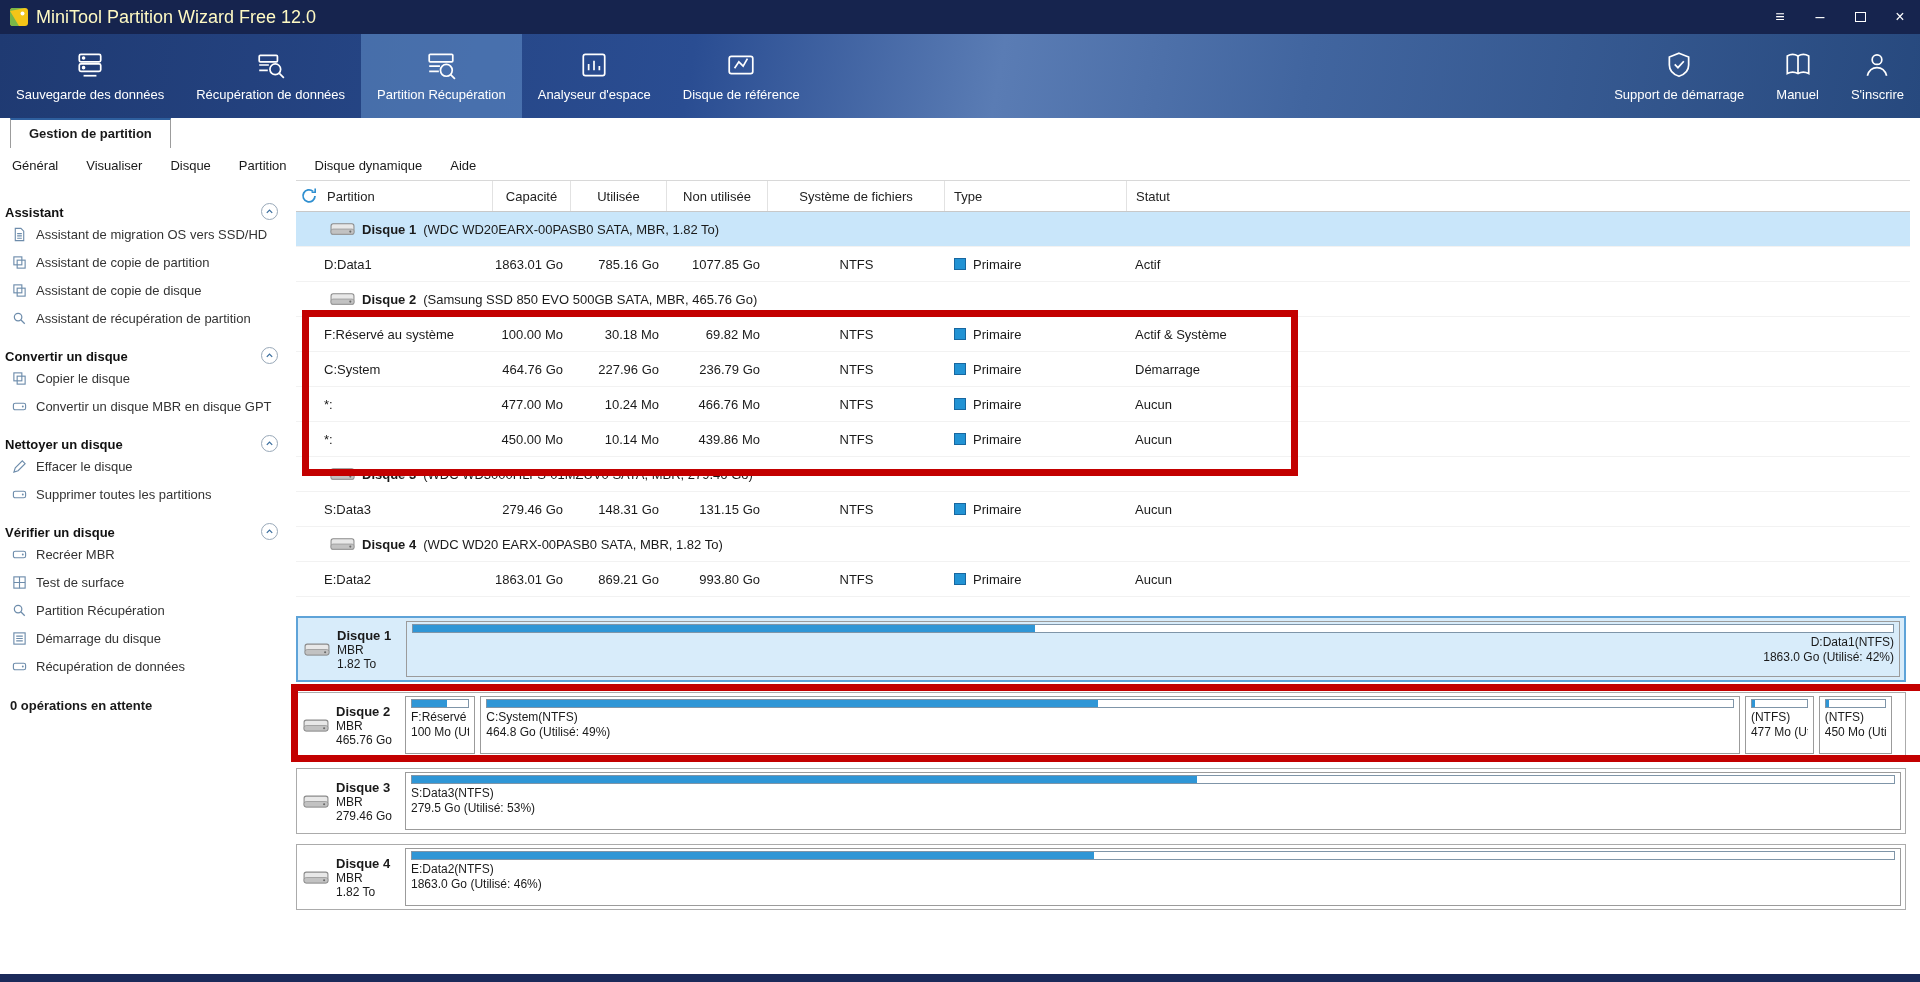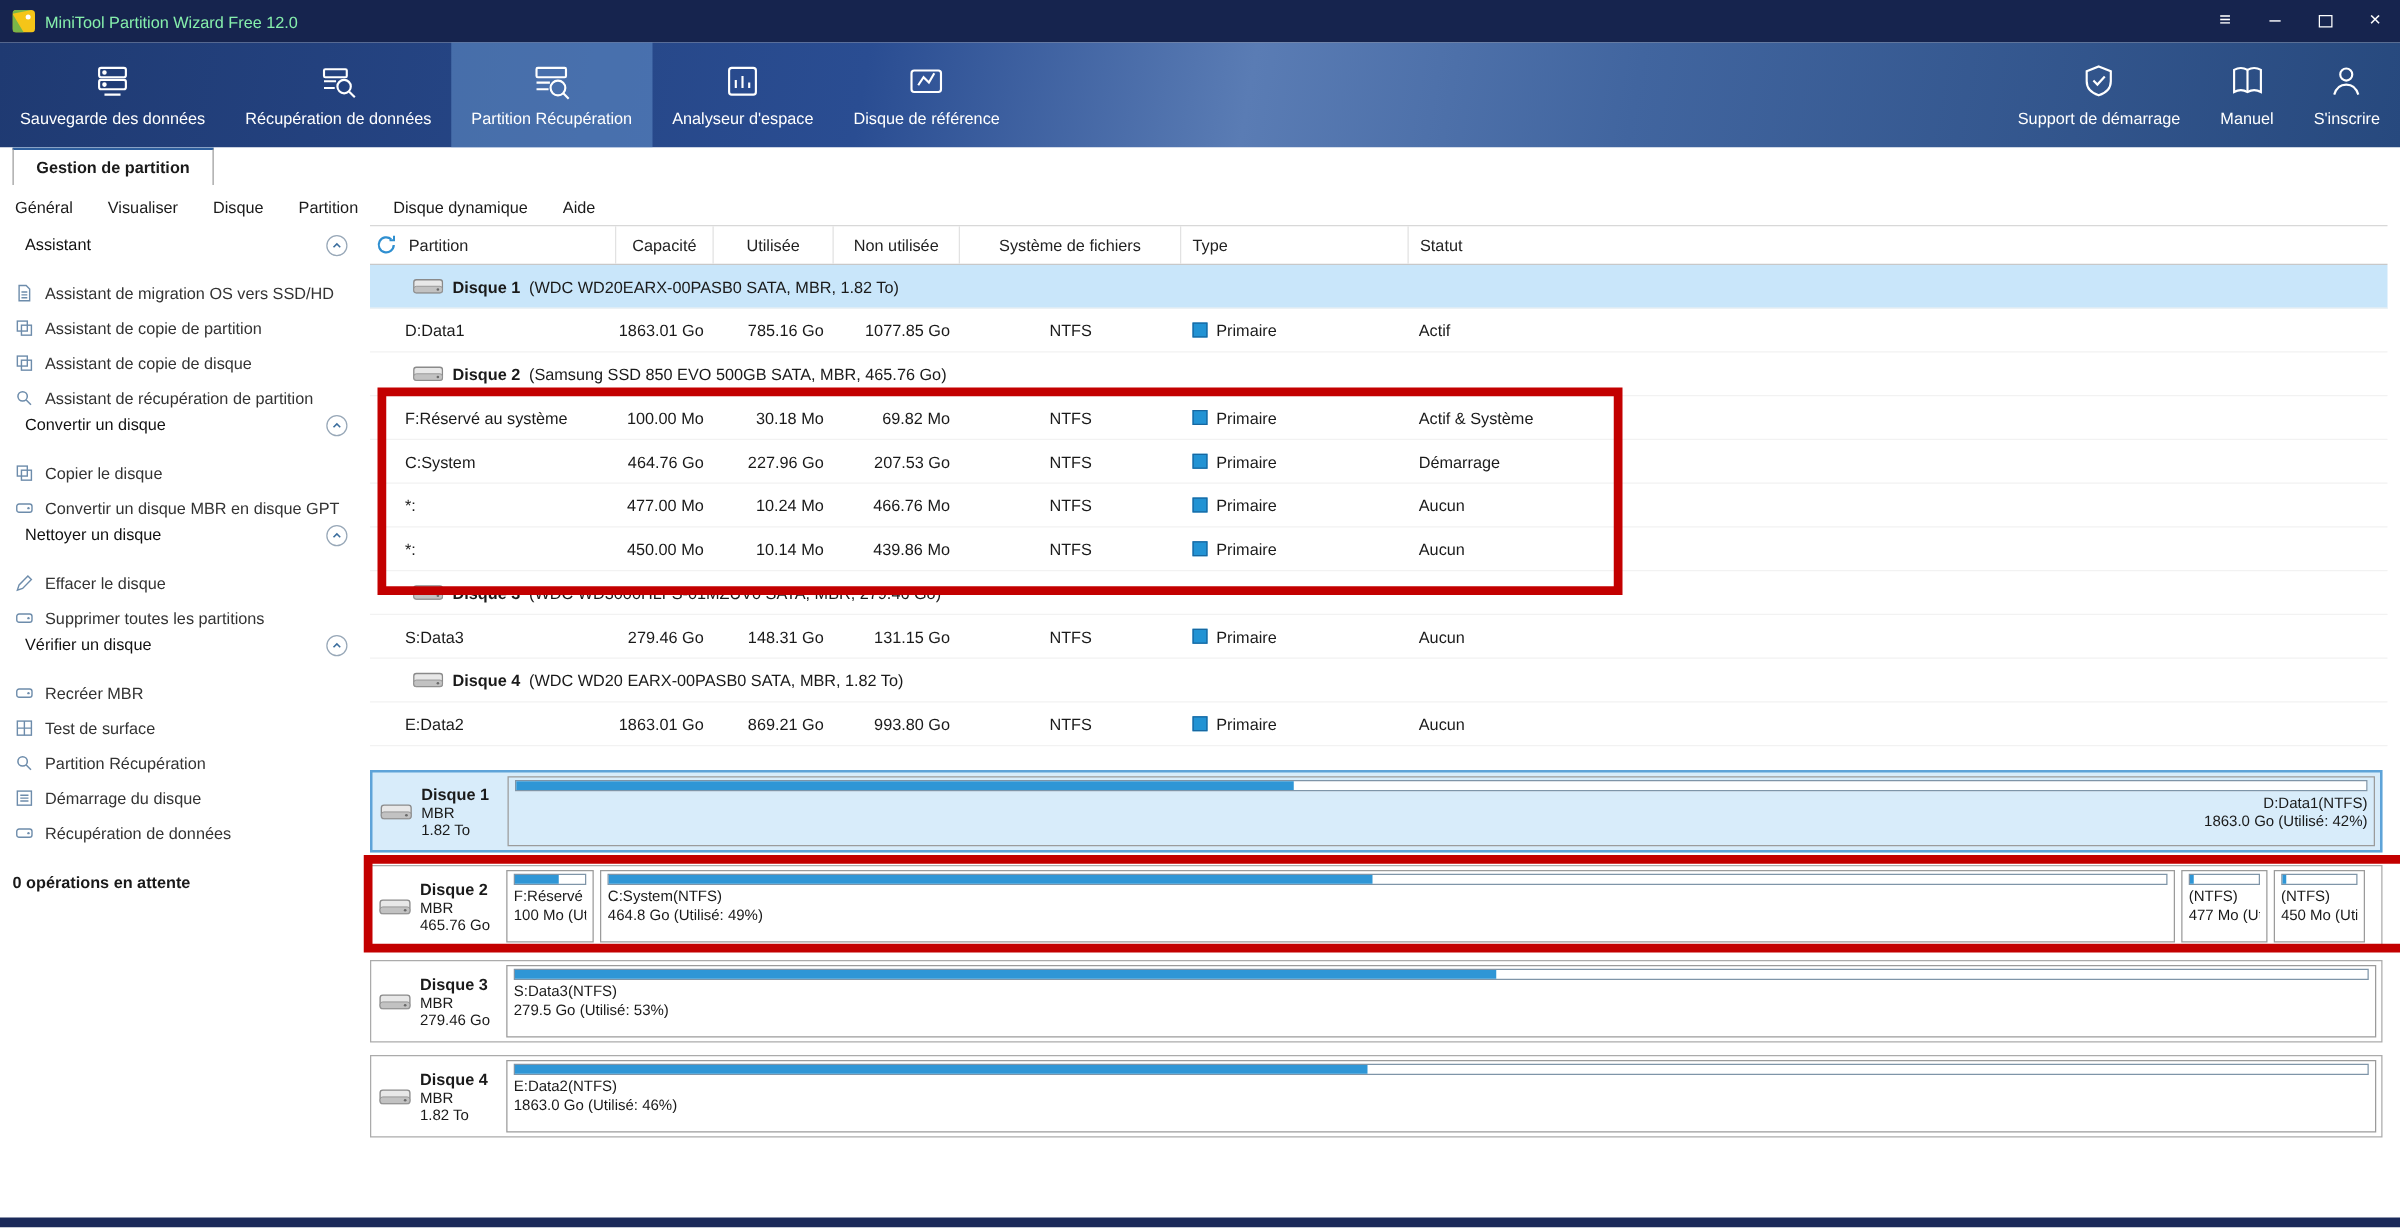--- a/index.html
+++ b/index.html
@@ -3,21 +3,21 @@
 <meta charset="utf-8">
 <style>
   *{margin:0;padding:0;box-sizing:border-box}
   html,body{overflow:hidden}
   body{width:1920px;height:982px;position:relative;font-family:"Liberation Sans",sans-serif;background:#fff;color:#1a1a1a}
   svg{display:block}
 
   
   .titlebar{height:34px;background:#16244e;display:flex;align-items:center}
   .logo{width:18px;height:18px;margin:0 8px 0 10px}
-  .title{color:#86efac;font-size:13px}
+  .title{color:#fef9c3;font-size:18px}
   .win{margin-left:auto;display:flex;height:100%}
   .winbtn{width:40px;display:flex;align-items:center;justify-content:center;color:#fff;font-size:16px}
   .max-box{width:11px;height:10px;border:1px solid #fff}
 
   
   .toolbar{height:84px;background:linear-gradient(100deg,#1f3a72 0%,#2a4d92 36%,#5a7cb4 52%,#41659f 68%,#27497e 100%);display:flex;align-items:stretch;color:#fff}
   .tb{display:flex;flex-direction:column;align-items:center;justify-content:center;gap:7px;padding:0 16px;font-size:13px;white-space:nowrap}
   .tb.sel{background:rgba(120,170,225,.42)}
   .tb svg{width:30px;height:30px;color:#fff}
   .tb-spacer{flex:1}
@@ -27,21 +27,21 @@
   .tab{margin-left:10px;padding:0 18px;height:30px;line-height:27px;font-weight:bold;font-size:13px;background:#fff;border:1px solid #9c9c9c;border-top:2px solid #2e5f9e;border-bottom:none}
 
   
   .menubar{height:30px;display:flex;align-items:center;font-size:13px;background:#fff}
   .menu-item{padding:0 14px}
   .menu-item:first-child{padding-left:12px}
 
   
   .content{display:flex;height:794px}
   .sidebar{width:292px;flex:none;padding-top:8px}
-  .sec-title{display:flex;align-items:flex-start;height:32px;padding:0 14px 0 20px;font-weight:normal;font-size:13px;color:#111}
+  .sec-title{display:flex;align-items:flex-end;height:32px;padding:0 14px 0 5px;font-weight:bold;font-size:13px;color:#111}
   .chev{margin-left:auto;width:17px;height:17px;border:1px solid #98a8b8;border-radius:50%;display:flex;align-items:center;justify-content:center}
   .chev svg{width:9px;height:9px}
   .sb-item{display:flex;align-items:center;gap:9px;height:28px;padding-left:12px;font-size:13px;color:#333}
   .sb-item svg{width:15px;height:15px;color:#6d8cab;flex:none}
   .pending{margin:18px 0 0 10px;font-weight:bold;font-size:13px}
 
   .main{flex:1;padding-left:4px}
 
   
   .table{width:1614px}
@@ -463,21 +463,21 @@
         <div class="c w-type c-type">
             <span class="type-sq"></span>
             <span>Primaire</span>
           </div>
         <div class="c w-status c-status">Actif &amp; Système</div>
       </div>
       <div class="trow">
         <div class="c w-part c-part">C:System</div>
         <div class="c w-cap num">464.76 Go</div>
         <div class="c w-used num">227.96 Go</div>
-        <div class="c w-unused num">207.53 Go</div>
+        <div class="c w-unused num">236.79 Go</div>
         <div class="c w-fs c-fs">NTFS</div>
         <div class="c w-type c-type">
             <span class="type-sq"></span>
             <span>Primaire</span>
           </div>
         <div class="c w-status c-status">Démarrage</div>
       </div>
       <div class="trow">
         <div class="c w-part c-part">*:</div>
         <div class="c w-cap num">477.00 Mo</div>

